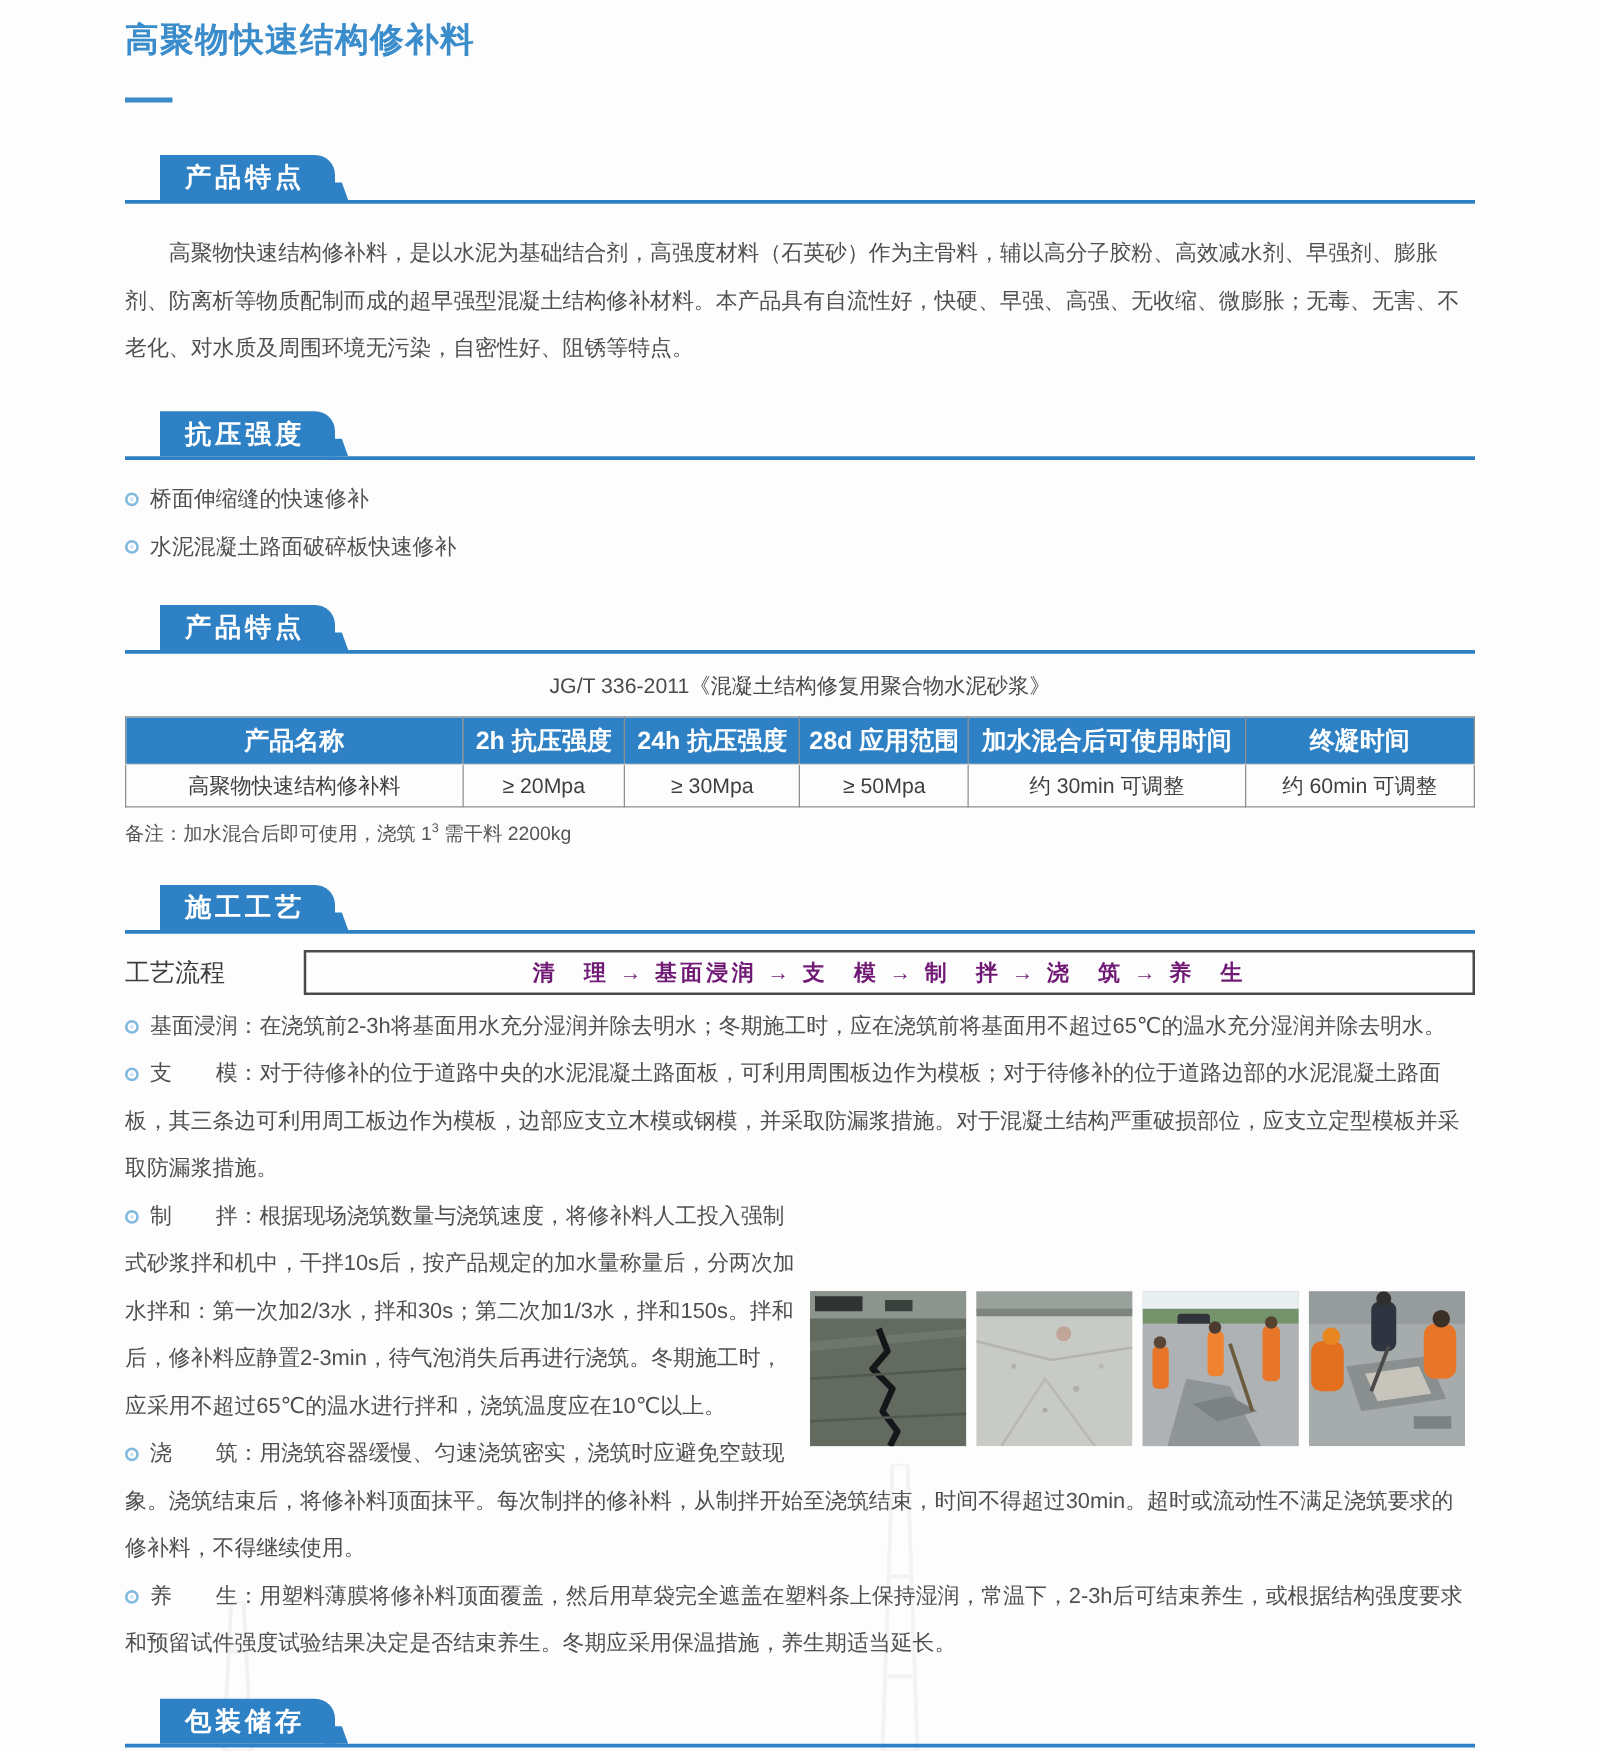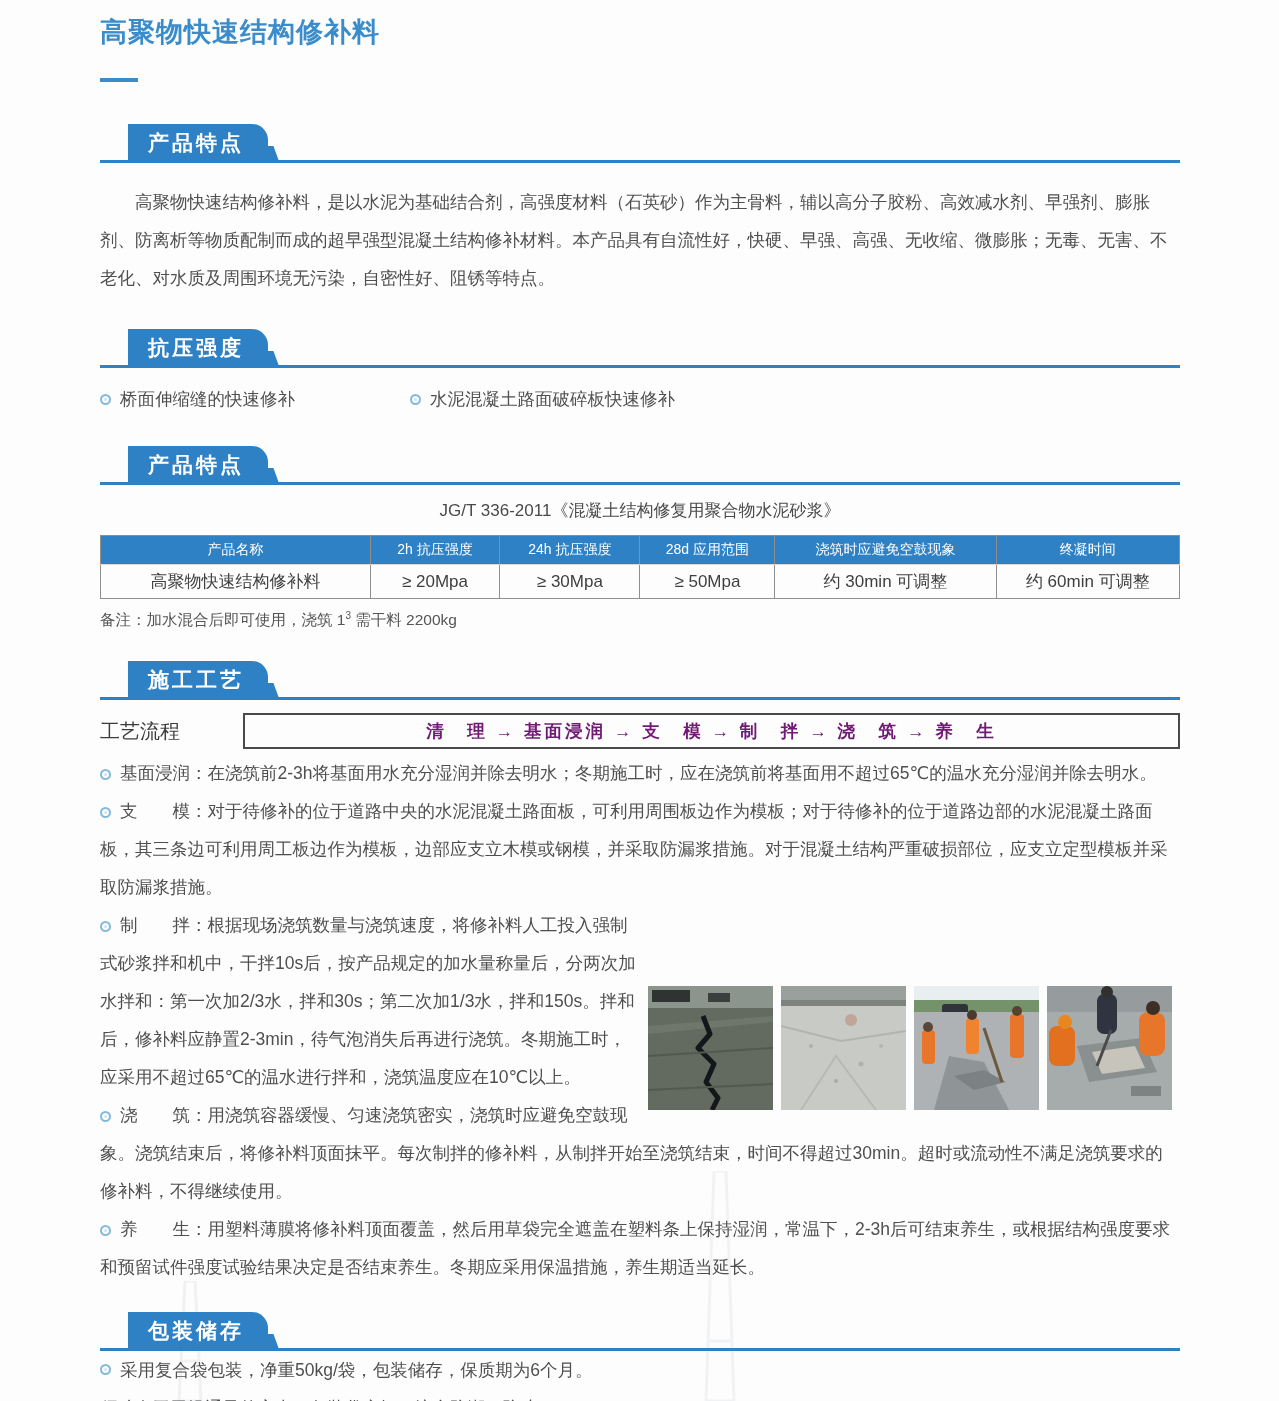--- a/index.html
+++ b/index.html
@@ -24,28 +24,28 @@
     background:var(--accent);transform:skewX(20deg);}
 
   .body-text{font-size:17.5px;color:var(--text);line-height:38px;}
 
   .features-para{text-indent:2em;margin-top:20px;}
 
   .bullet{display:inline-block;width:11px;height:11px;border:2px solid var(--bullet);
     border-radius:50%;background:#cfe4f2;box-shadow:inset 0 0 0 2px #fff;
     margin-right:9px;vertical-align:-1px;flex:none;}
 
-  .app-row{display:flex;margin-top:12px;}
+  .app-row{display:flex;margin-top:12px;flex-direction:column;}
   .app-item{display:flex;align-items:center;}
   .app-item:first-child{width:310px;}
 
   .std-line{text-align:center;font-size:17px;color:#4a4a4a;margin-top:14px;}
 
   table.perf{width:100%;border-collapse:collapse;margin-top:13px;table-layout:fixed;}
-  table.perf th{background:var(--accent);color:#fff;font-size:14px;font-weight:400;
+  table.perf th{background:var(--accent);color:#fff;font-size:20px;font-weight:700;
     padding:5px 2px;border:1px solid #8f8f8f;border-bottom-color:#d9d9d9;text-align:center;}
   table.perf td{font-size:17px;color:#3f3f3f;text-align:center;padding:5px 2px;border:1px solid #8f8f8f;}
   .note{font-size:15.5px;color:#555;margin-top:11px;}
   .note sup{font-size:10px;}
 
   .flow-row{display:flex;align-items:stretch;margin:13px 0 5px;}
   .flow-label{font-size:20px;color:#3c3c3c;width:143px;flex:none;display:flex;align-items:center;}
   .flow-box{flex:1;border:2px solid #4a4a4a;display:flex;align-items:center;justify-content:center;
     font-size:17.5px;font-weight:600;color:#701a75;letter-spacing:3px;padding:4px 0;}
 
@@ -112,21 +112,21 @@
           <col style="width:12.5%">
             <col style="width:20.5%">
             <col style="width:17%">
         </colgroup>
         <thead>
           <tr>
             <th>产品名称</th>
             <th>2h 抗压强度</th>
             <th>24h 抗压强度</th>
             <th>28d 应用范围</th>
-            <th>浇筑时应避免空鼓现象</th>
+            <th>加水混合后可使用时间</th>
             <th>终凝时间</th>
           </tr>
         </thead>
         <tbody>
           <tr>
             <td>高聚物快速结构修补料</td>
             <td>≥ 20Mpa</td>
             <td>≥ 30Mpa</td>
             <td>≥ 50Mpa</td>
             <td>约 30min 可调整</td>

